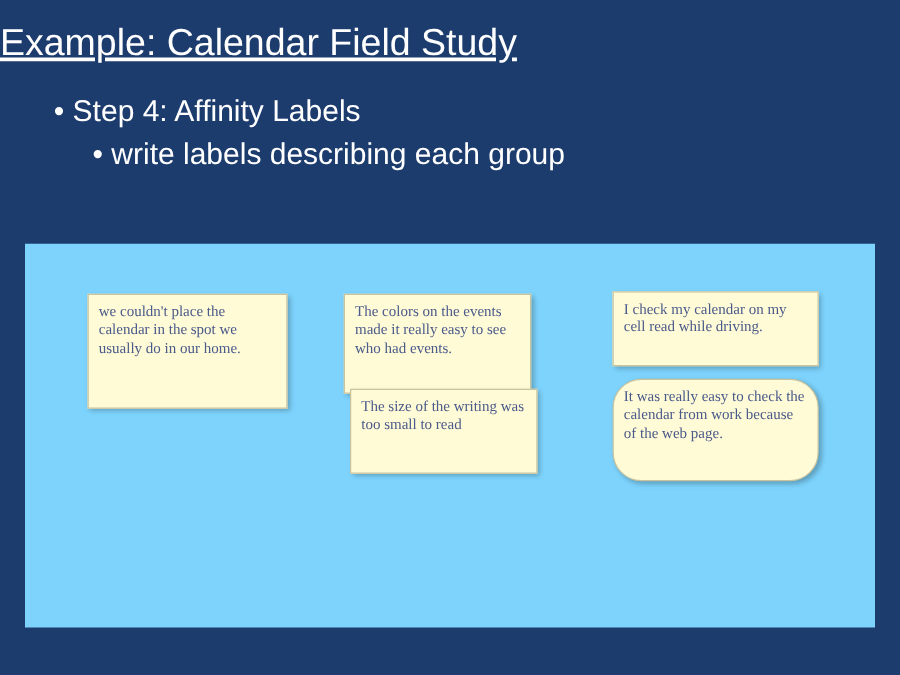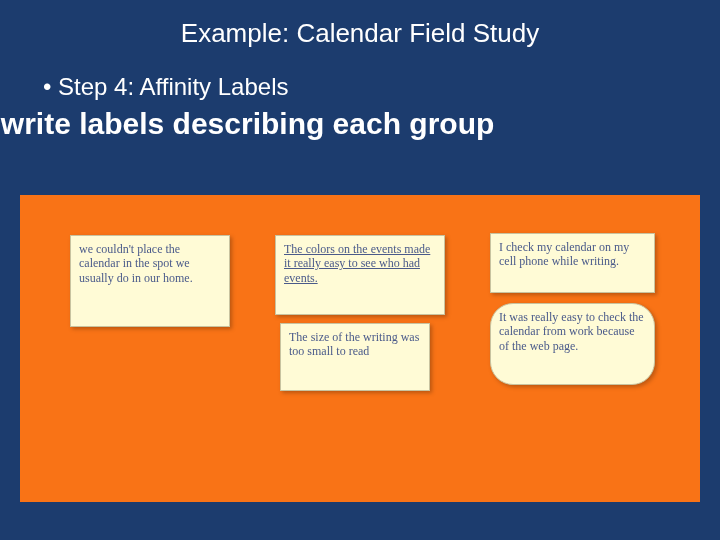--- a/index.html
+++ b/index.html
@@ -5,69 +5,70 @@
   html, body { margin:0; padding:0; }
   body {
     width:720px; height:540px;
     background:#1c3c6e;
     font-family:Verdana, Geneva, sans-serif;
     color:#fff;
     overflow:hidden;
     position:relative;
   }
   .title {
-    text-align:center;
-    font-size:26px;
+    text-align:left;
+    font-size:30px;
     padding-top:18px;
     padding-bottom:14px;
+    text-decoration:underline;
   }
   .bullet1 {
     font-size:24px;
     padding-left:61px;
     text-indent:-18px;
     margin-top:10px;
   }
   .bullet1::before { content:"\2022\00a0"; }
   .bullet2 {
-    font-size:30px;
+    font-size:24px;
+    padding-left:92px;
     text-indent:-18px;
     margin-top:6px;
-    font-weight:bold;
   }
   .bullet2::before { content:"\2022\00a0"; }
   .board {
     position:absolute;
     left:20px; right:20px;
     top:195px; bottom:38px;
-    background:#f97316;
+    background:#7dd3fc;
   }
   .note {
     position:absolute;
     background:#fffbd6;
     border:1px solid #c8c3a0;
     box-shadow:2px 2px 4px rgba(0,0,0,.25);
     padding:6px 8px;
     color:#4a5a8a;
     font-family:"Comic Sans MS","Bradley Hand",cursive;
     font-size:12px;
     line-height:1.2;
     box-sizing:border-box;
   }
   .n1 { left:50px;  top:40px;  width:160px; height:92px; }
-  .n2 { left:255px; top:40px;  width:170px; height:80px;text-decoration:underline; }
-  .n3 { left:260px; top:128px; width:150px; height:68px; }
+  .n2 { left:255px; top:40px;  width:150px; height:80px; }
+  .n3 { left:260px; top:116px; width:150px; height:68px; }
   .n4 { left:470px; top:38px;  width:165px; height:60px; }
   .n5 { left:470px; top:108px; width:165px; height:82px;border-radius:23px; }
 </style>
 </head>
 <body>
 
 <div class="title">Example: Calendar Field Study</div>
 <div class="bullet1">Step 4: Affinity Labels</div>
 <div class="bullet2">write labels describing each group</div>
 
 <div class="board">
   <div class="note n1">we couldn't place the calendar in the spot we usually do in our home.</div>
   <div class="note n2">The colors on the events made it really easy to see who had events.</div>
   <div class="note n3">The size of the writing was too small to read</div>
-  <div class="note n4">I check my calendar on my cell phone while writing.</div>
+  <div class="note n4">I check my calendar on my cell read while driving.</div>
   <div class="note n5">It was really easy to check the calendar from work because of the web page.</div>
 </div>
 
 </body></html>

